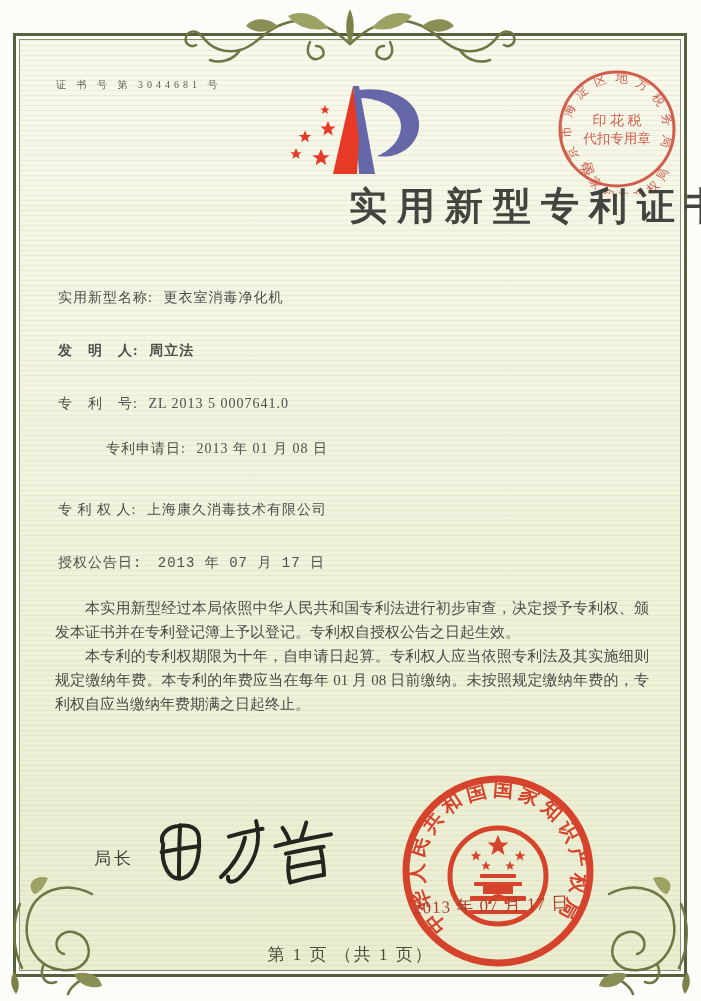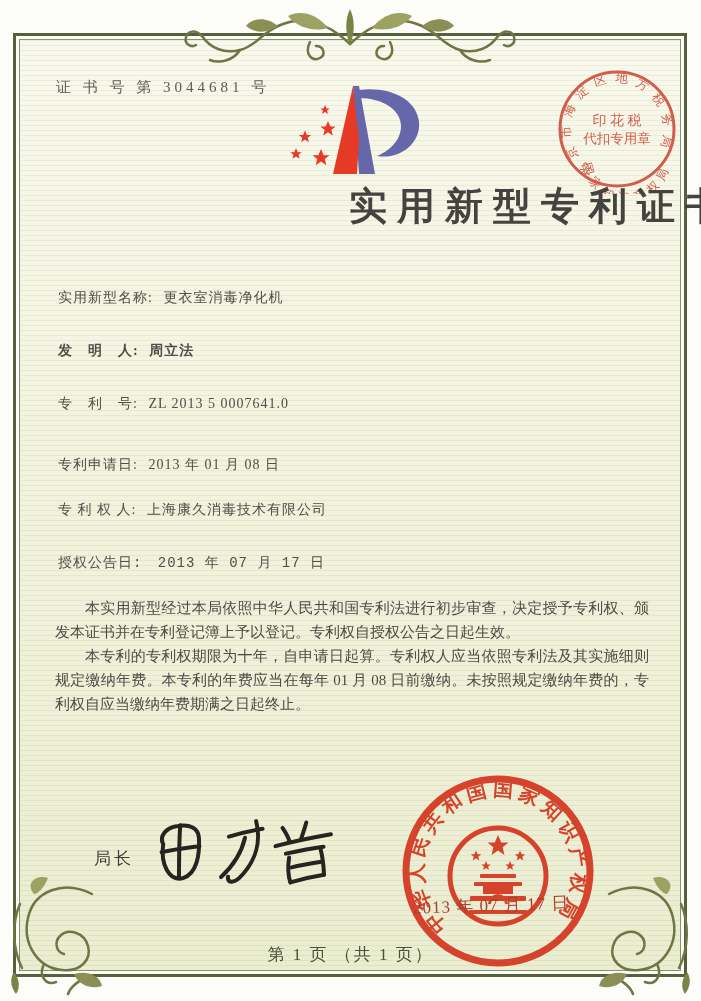--- a/index.html
+++ b/index.html
@@ -14,30 +14,30 @@
     background:
       repeating-linear-gradient(180deg, rgba(150,160,100,0.13) 0px, rgba(150,160,100,0.13) 1px, rgba(0,0,0,0) 1px, rgba(0,0,0,0) 5px),
       linear-gradient(180deg,#f8f8ec 0%,#f3f4e0 40%,#eaedd0 100%);}
 
   .ornament{position:absolute;pointer-events:none;}
   #orn-top{left:160px;top:0px;width:380px;height:84px;}
   #orn-bl{left:4px;top:872px;width:100px;height:124px;}
   #orn-br{left:597px;top:872px;width:100px;height:124px;}
 
   
-  .cert-no{position:absolute;left:56px;top:78px;font-size:15px;letter-spacing:4px;color:#5c5b55;}
+  .cert-no{position:absolute;left:56px;top:78px;font-size:10px;letter-spacing:4px;color:#5c5b55;}
   #logo{position:absolute;left:283px;top:84px;width:156px;height:95px;}
   #tax-stamp{position:absolute;left:552px;top:64px;width:130px;height:130px;opacity:.88;}
   .title{position:absolute;left:0;top:181px;width:100%;text-align:right;
     font-size:38px;font-weight:bold;letter-spacing:10px;color:#44433f;margin:0;padding-left:32px;}
 
   
   .field{position:absolute;left:58px;font-size:14px;color:#4f4e4a;letter-spacing:1px;white-space:nowrap;}
   .field .lbl{margin-right:6px;}
-  #f0{top:289px;} #f1{top:342px;font-weight:bold;} #f2{top:395px;} #f3{top:456px;} #f4{top:501px;} #f5{top:554px;font-family:Liberation Mono, monospace;}
+  #f0{top:289px;} #f1{top:342px;font-weight:bold;} #f2{top:395px;} #f3{top:440px;margin-left:48px;} #f4{top:501px;} #f5{top:554px;font-family:Liberation Mono, monospace;}
 
   
   .body-text{position:absolute;left:55px;top:596px;width:594px;color:#4c4b47;
     font-size:15px;line-height:24px;text-align:justify;}
   .body-text p{margin:0;text-indent:2em;}
 
   
   .director{position:absolute;left:94px;top:847px;font-size:17px;letter-spacing:3px;color:#3f3e3a;}
   #signature{position:absolute;left:134px;top:806px;width:215px;height:102px;}
   #seal{position:absolute;left:399px;top:772px;width:198px;height:198px;}

